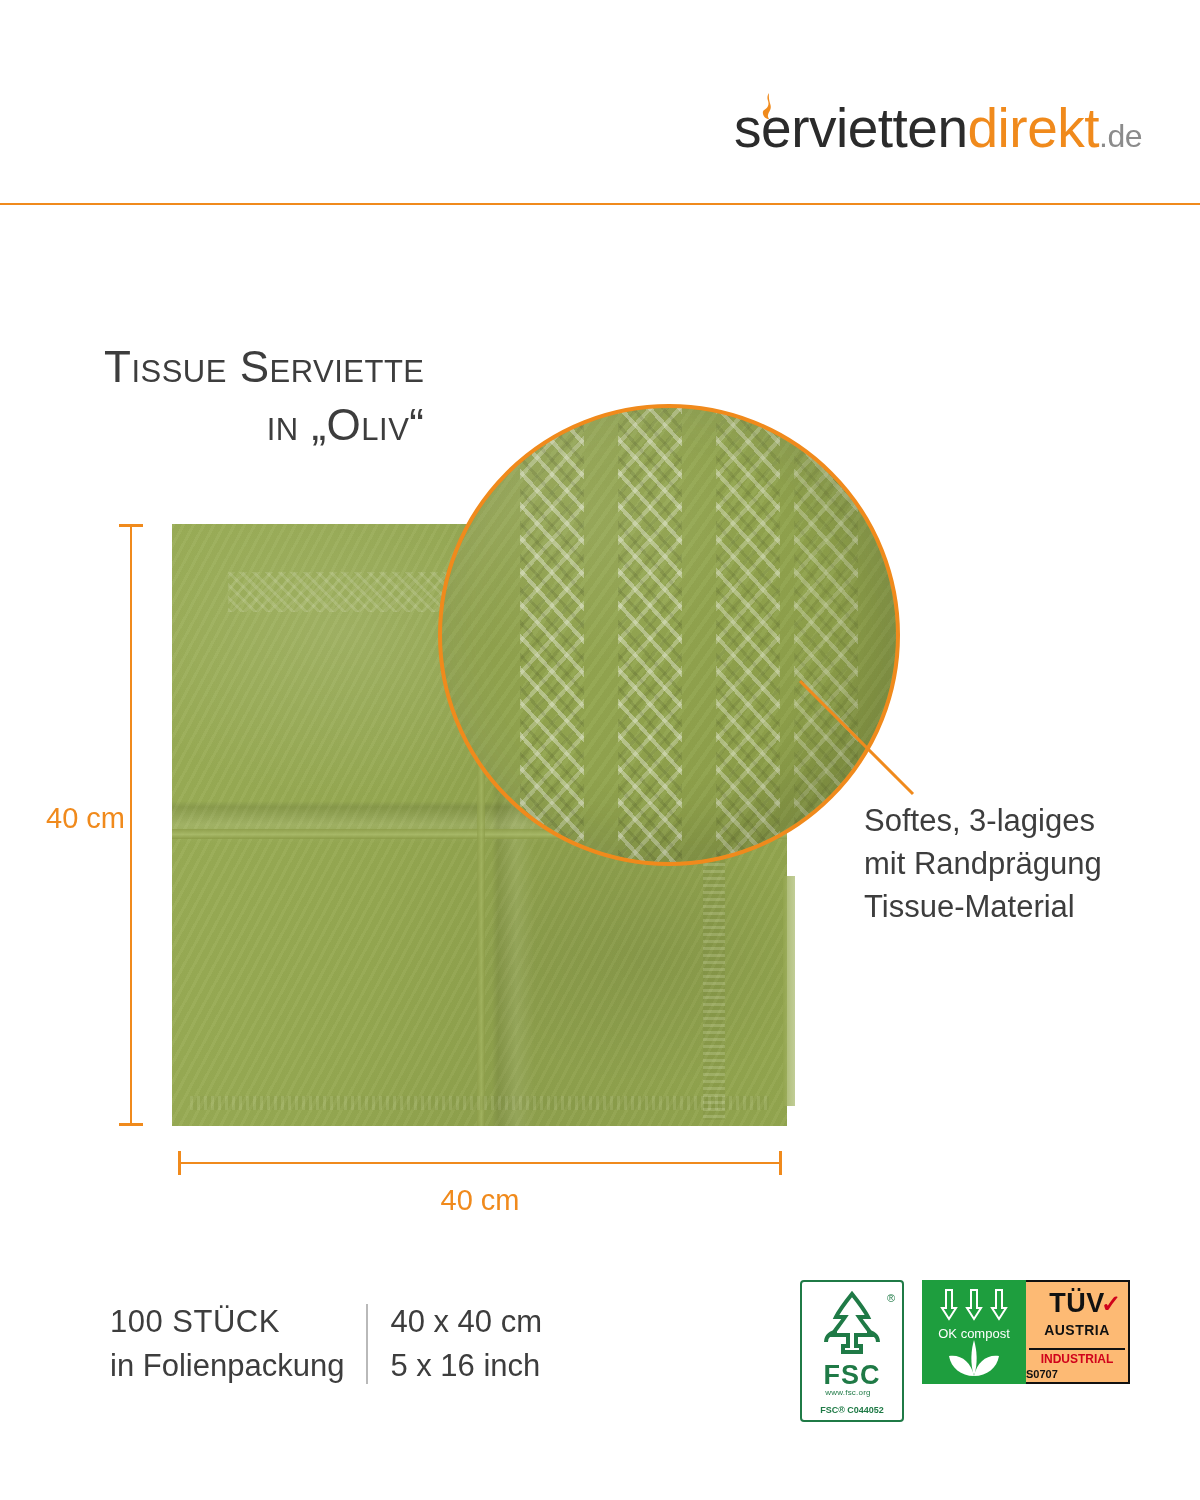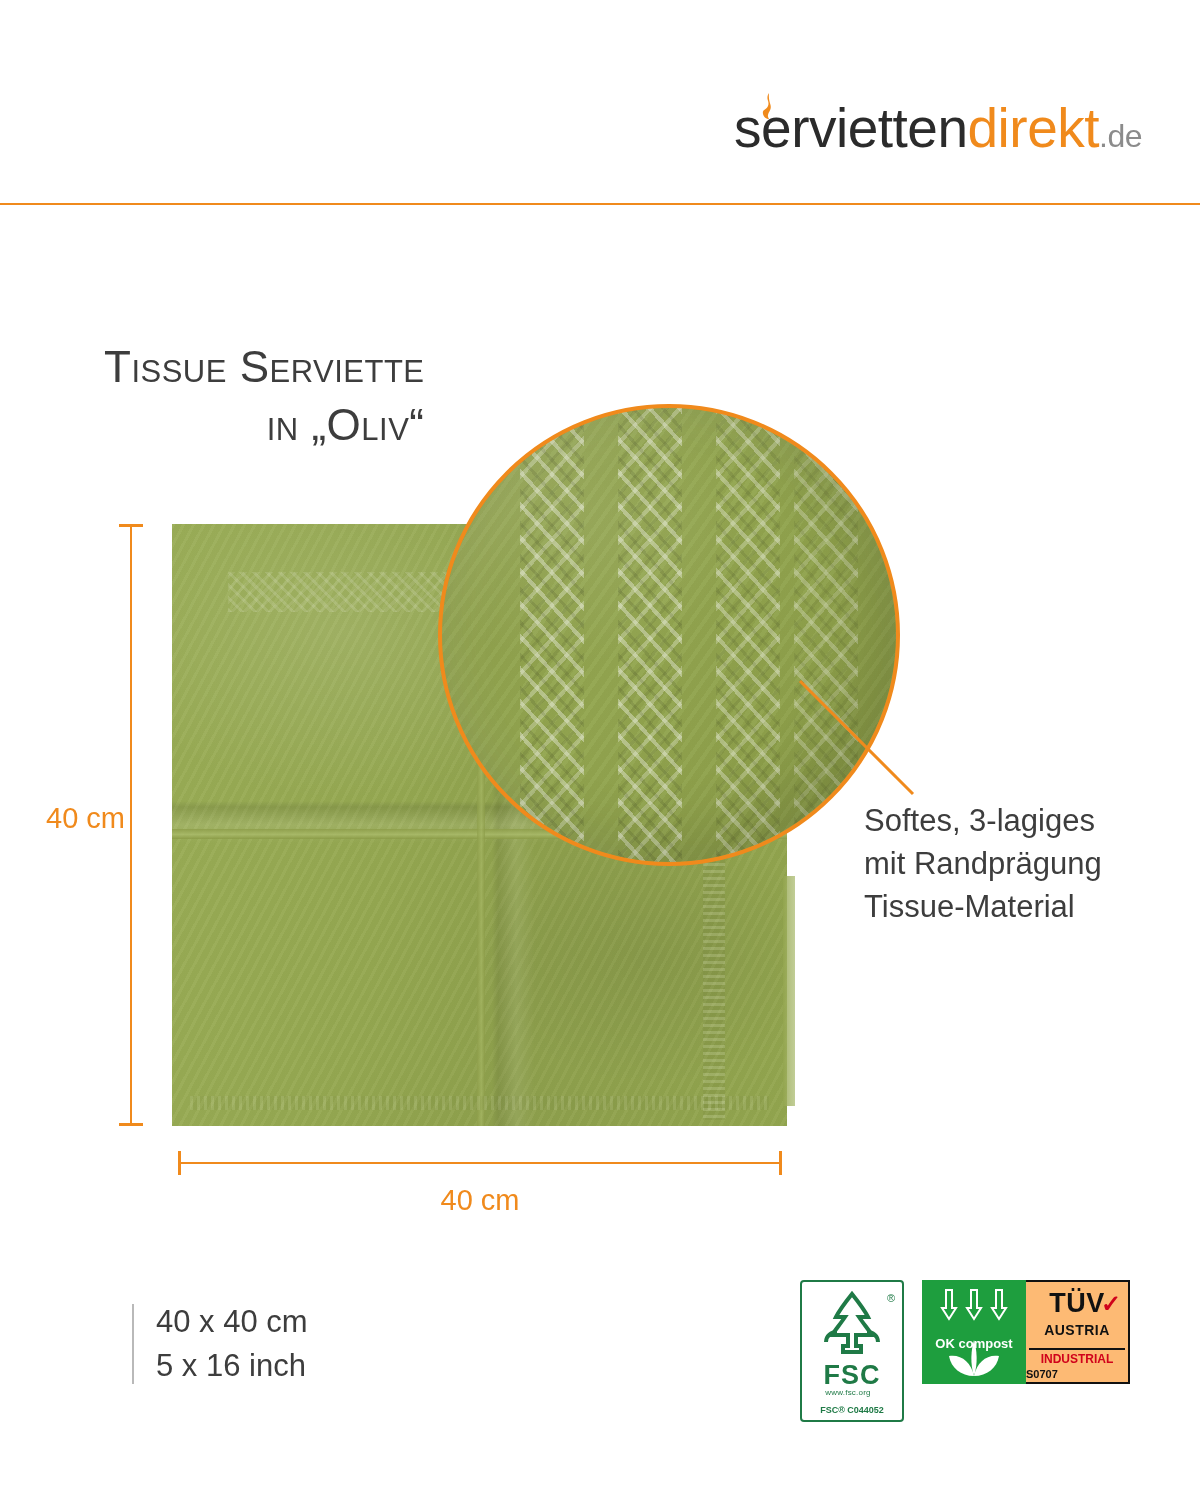--- a/index.html
+++ b/index.html
@@ -392,22 +392,21 @@
     display: flex;
     justify-content: center;
     gap: 7px;
   }
   .okcompost .ok-label {
     position: absolute;
     top: 44px;
     left: 0; right: 0;
     text-align: center;
     font-size: 13px;
-    font-weight: 700;
-    margin-top: 10px;
+    font-weight: 400;
   }
   .okcompost .leaf {
     position: absolute;
     bottom: 4px;
     left: 50%;
     transform: translateX(-50%);
   }
   .tuv {
     width: 104px;
     background: #fdba74;
@@ -518,20 +517,24 @@
   </div>
   <div class="dim-v-label">40 cm</div>
 
   <div class="dim-h">
     <div class="cap left"></div>
     <div class="cap right"></div>
   </div>
   <div class="dim-h-label">40 cm</div>
 
   <div class="footer-info">
+    <div class="fi-col1">
+      <div class="l1">100 STÜCK</div>
+      <div>in Folienpackung</div>
+    </div>
     <div class="fi-divider"></div>
     <div class="fi-col2">
       <div>40 x 40 cm</div>
       <div>5 x 16 inch</div>
     </div>
   </div>
 
   <div class="badges">
 
     <div class="fsc">

